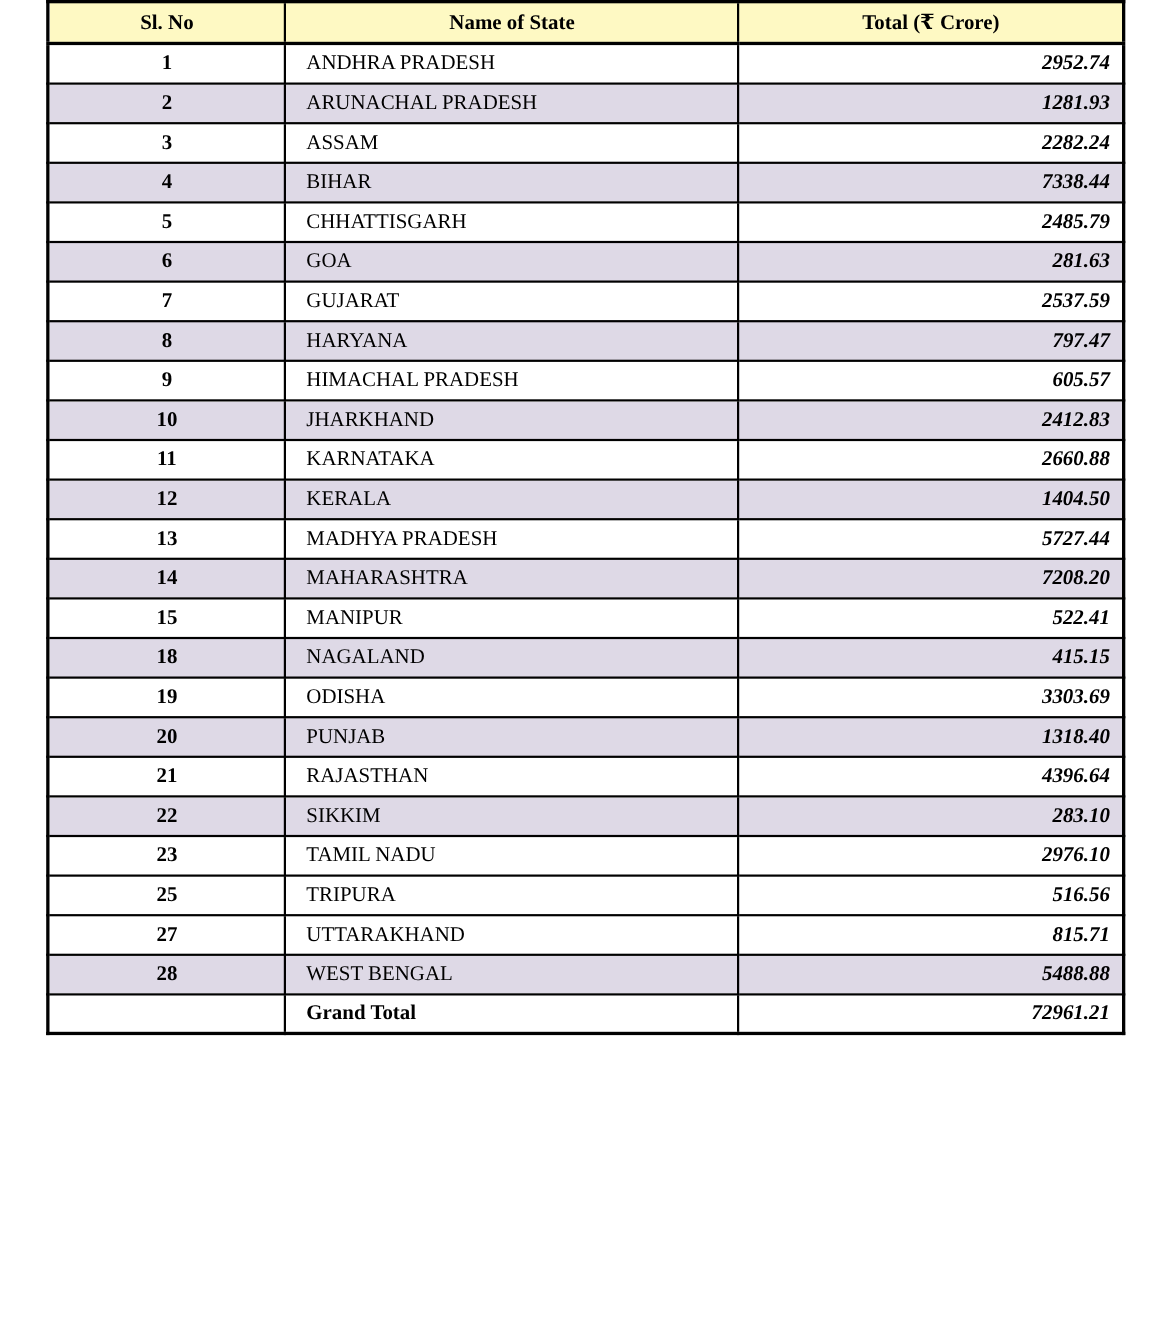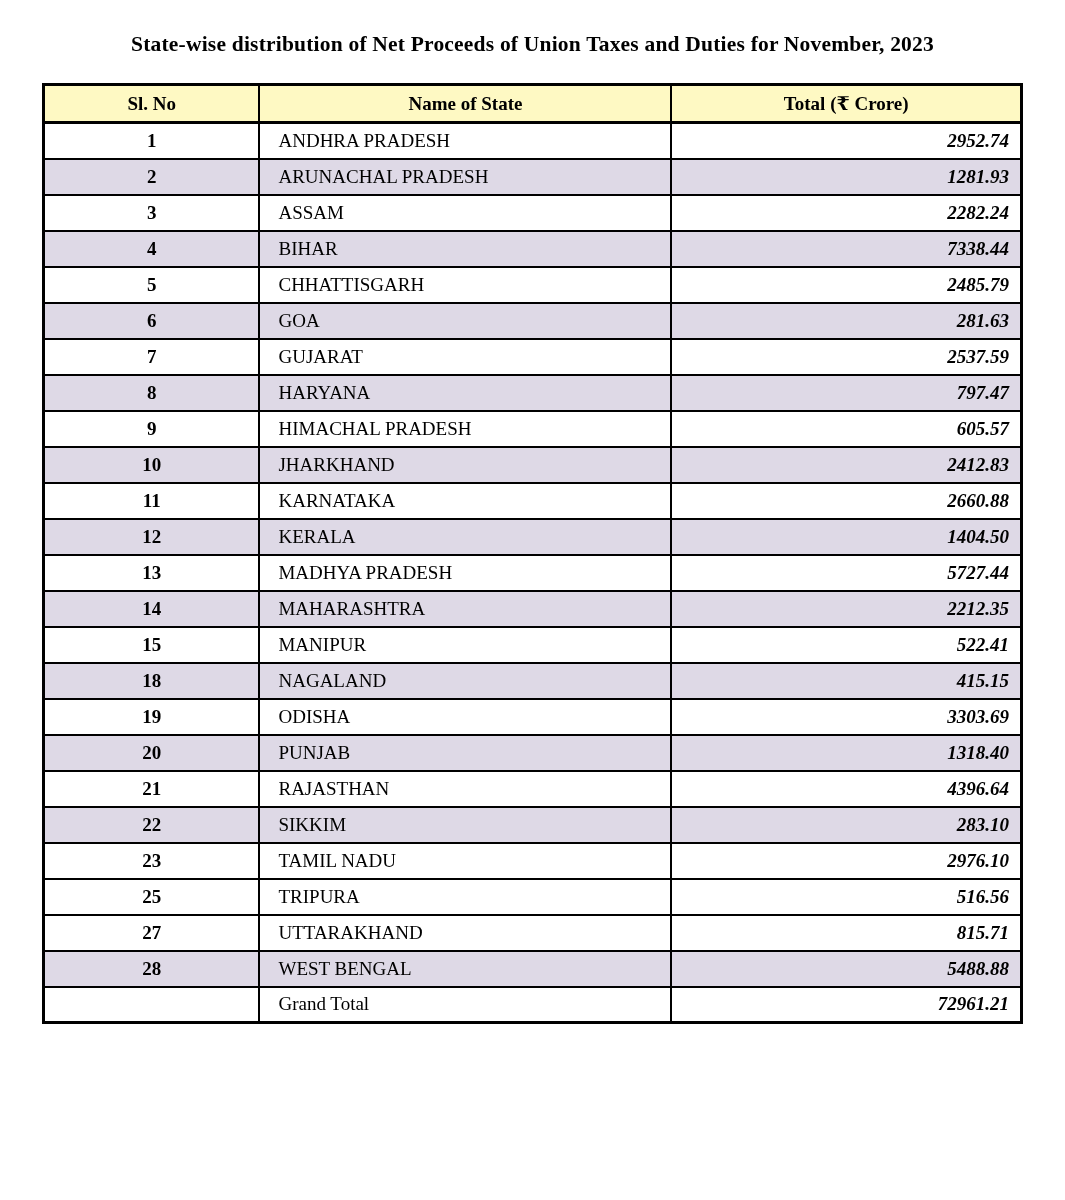--- a/index.html
+++ b/index.html
@@ -56,28 +56,27 @@
     font-weight: normal;
   }
   .cell-total {
     text-align: right;
     padding-right: 11px;
     font-weight: bold;
     font-style: italic;
   }
   tr.striped td { background: #ded9e6; }
   tr.grand-total td { background: #ffffff; }
-  tr.grand-total .cell-state { font-weight: normal; margin-top: 11px; }
+  tr.grand-total .cell-state { font-weight: bold; margin-top: 11px; }
 </style>
 </head>
 <body>
 
 <div class="page">
 
-  <h1 class="title">State-wise distribution of Net Proceeds of Union Taxes and Duties for November, 2023</h1>
 
   <table class="data-table">
     <thead>
       <tr>
         <th class="col-sl">Sl. No</th>
         <th class="col-state">Name of State</th>
         <th class="col-total">Total (₹ Crore)</th>
       </tr>
     </thead>
     <tbody id="table-body">
@@ -142,21 +141,21 @@
     <td class="cell-total">1404.50</td>
   </tr>
         <tr class="data-row">
     <td class="cell-sl">13</td>
     <td class="cell-state">MADHYA PRADESH</td>
     <td class="cell-total">5727.44</td>
   </tr>
         <tr class="data-row striped">
     <td class="cell-sl">14</td>
     <td class="cell-state">MAHARASHTRA</td>
-    <td class="cell-total">2212.35</td>
+    <td class="cell-total">7208.20</td>
   </tr>
         <tr class="data-row">
     <td class="cell-sl">15</td>
     <td class="cell-state">MANIPUR</td>
     <td class="cell-total">522.41</td>
   </tr>
         <tr class="data-row striped">
     <td class="cell-sl">18</td>
     <td class="cell-state">NAGALAND</td>
     <td class="cell-total">415.15</td>

